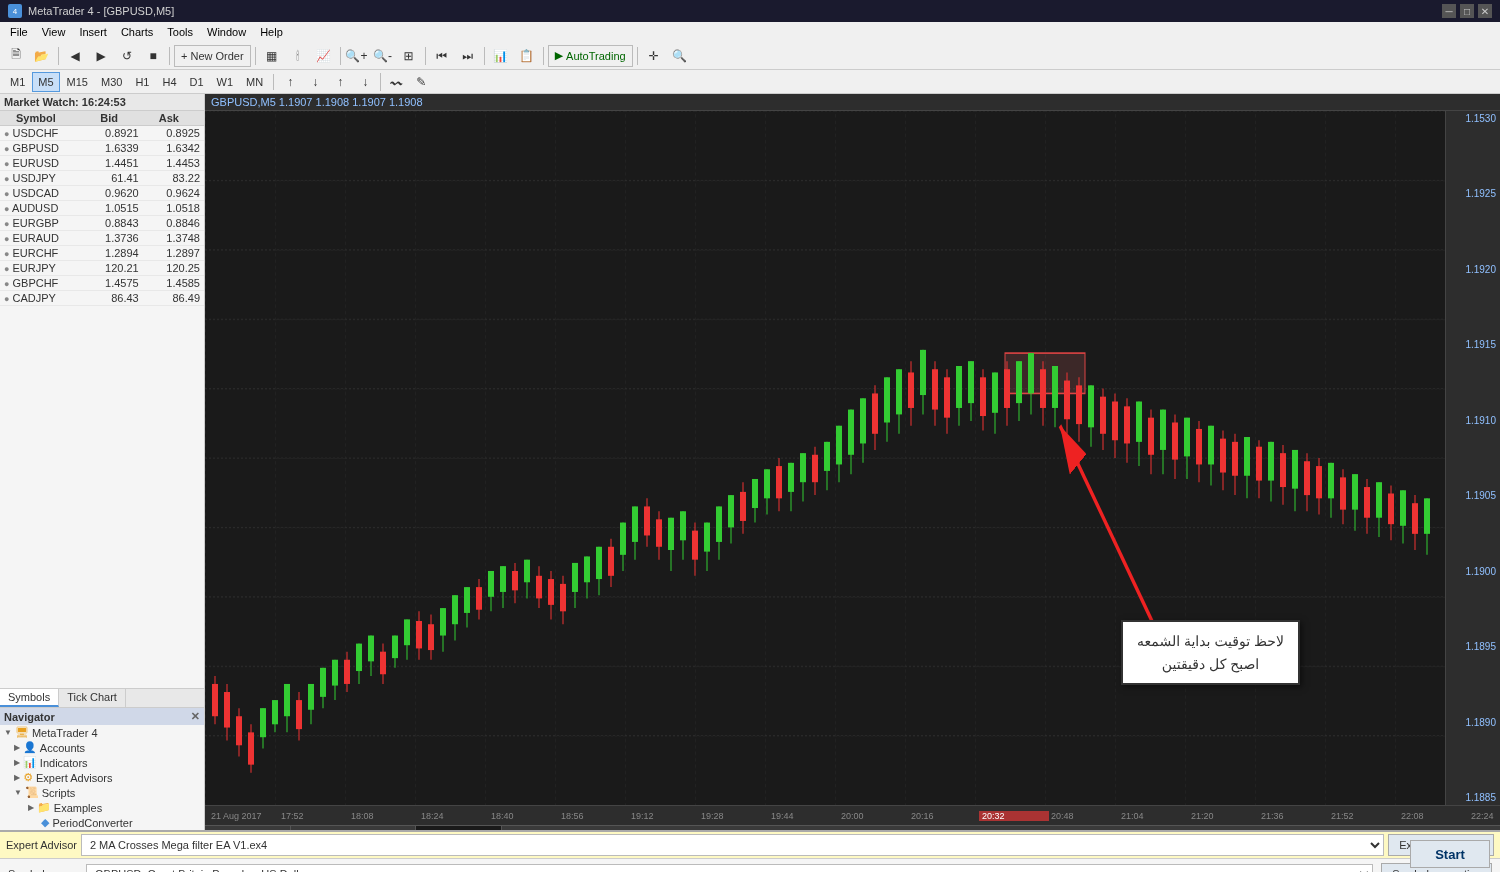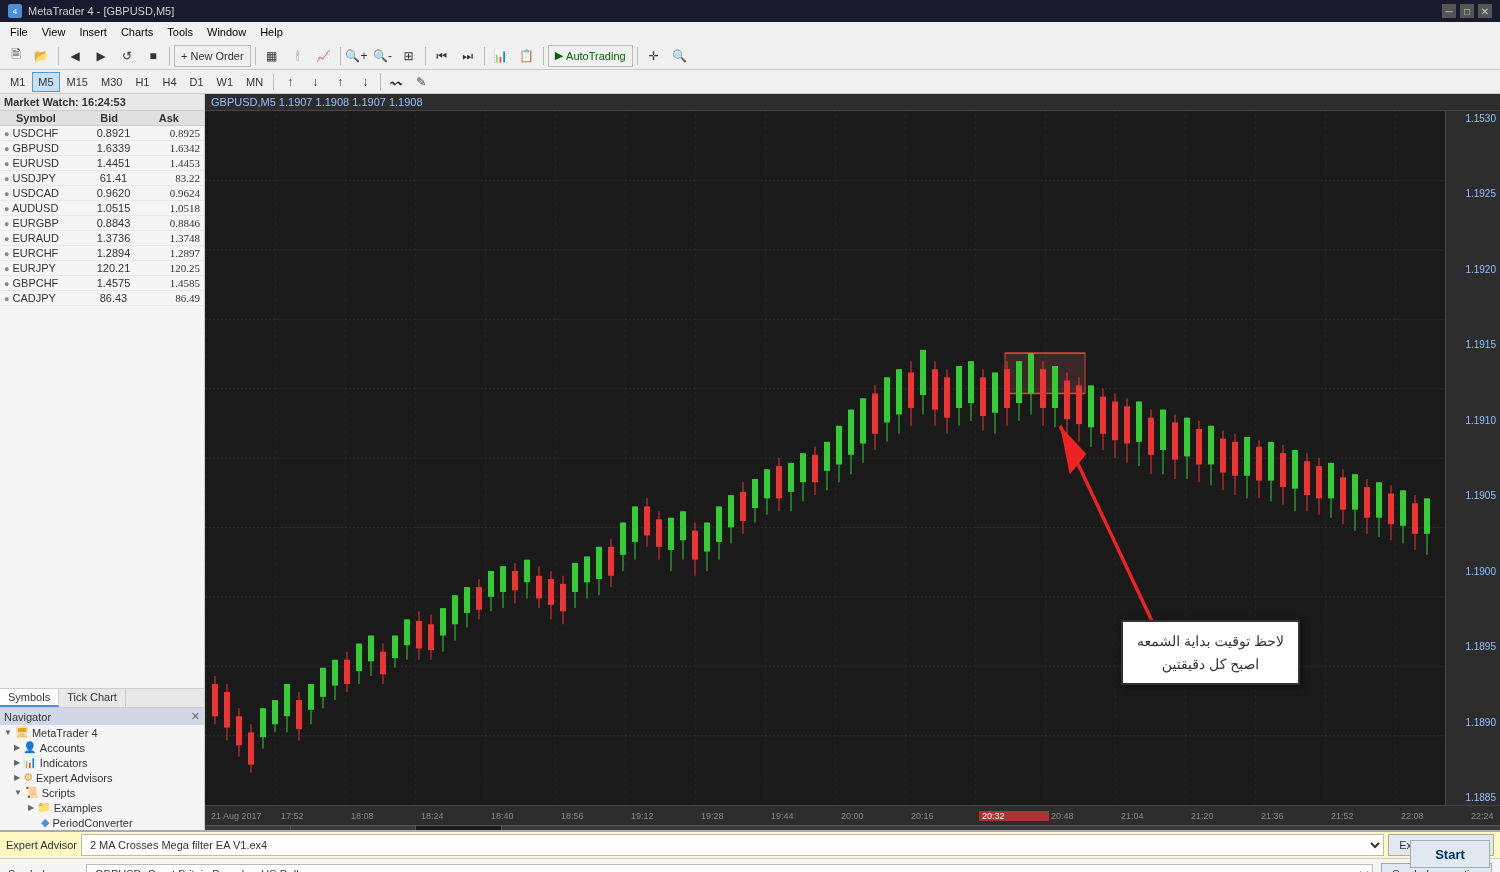--- a/index.html
+++ b/index.html
@@ -110,22 +110,22 @@
       background: #e8e8e8;
       padding: 2px 4px;
       font-size: 11px;
       font-weight: bold;
       color: #333;
       border-bottom: 1px solid #ccc;
     }
     .mw-table { width: 100%; border-collapse: collapse; font-size: 11px; }
     .mw-table th { background: #e0e0e0; padding: 1px 16px; text-align: left; font-weight: bold; border-bottom: 1px solid #ccc; color: #333; }
     .mw-table td { padding: 1px 4px; border-bottom: 1px solid #e8e8e8; color: #333; }
-    .bid-col { text-align: center; }
-    .ask-col { text-align: right; font-family: Liberation Serif, serif; }
+    .bid-col { text-align: right; }
+    .ask-col { text-align: right; }
     .mw-scroll { overflow-y: auto; flex: 1; }
 
     
     .mw-tabs {
       display: flex;
       background: #e8e8e8;
       border-top: 1px solid #ccc;
     }
     .mw-tab {
       padding: 2px 8px;
@@ -141,21 +141,21 @@
 
     
     .navigator {
       border-top: 1px solid #ccc;
       background: #f5f5f5;
     }
     .nav-header {
       background: #d0d8e8;
       padding: 2px 4px;
       font-size: 11px;
-      font-weight: normal;
+      font-weight: bold;
       color: #333;
       display: flex;
       align-items: center;
       justify-content: space-between;
     }
     .nav-close { cursor: pointer; color: #666; }
     .nav-item {
       padding: 1px 4px;
       cursor: pointer;
       display: flex;

